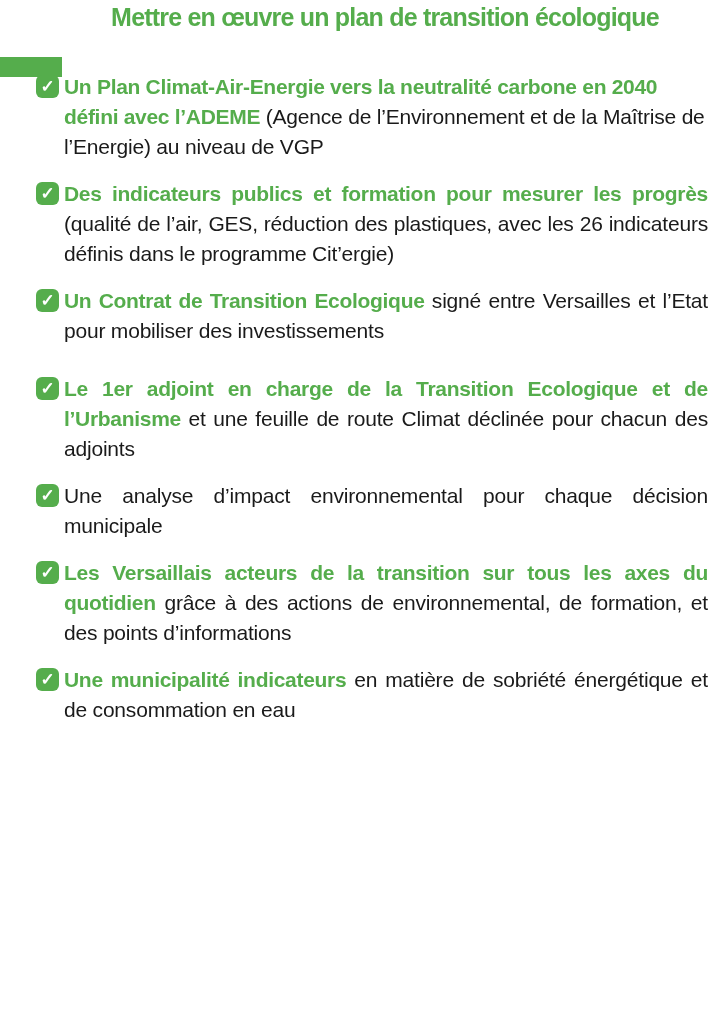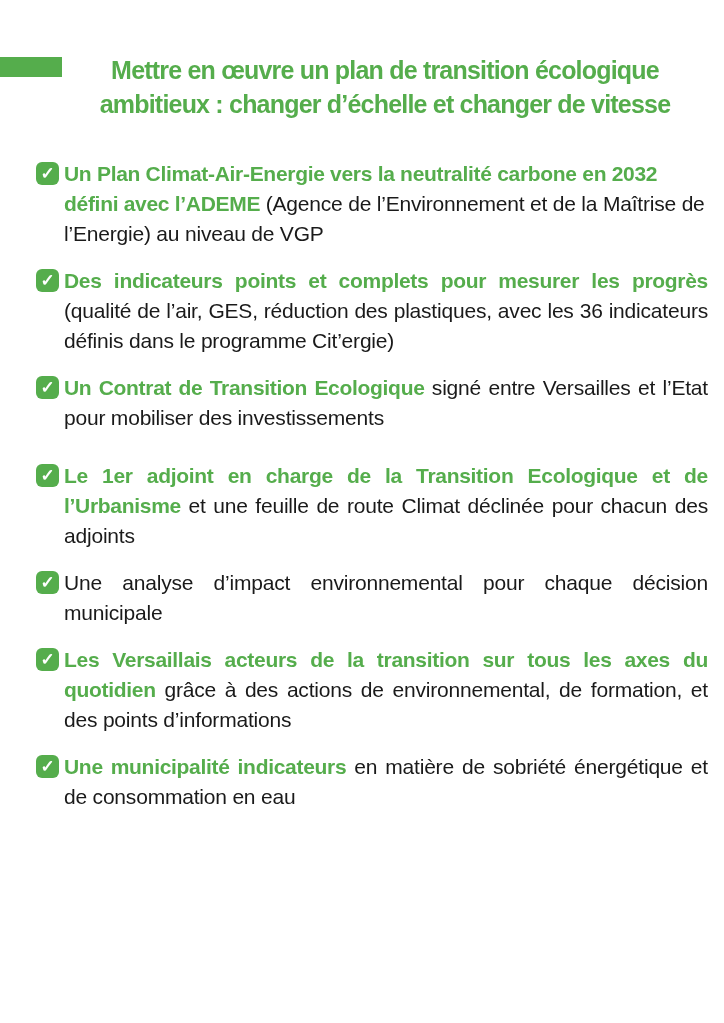--- a/index.html
+++ b/index.html
@@ -14,21 +14,20 @@
     font-family:"Liberation Sans", sans-serif;
     color:var(--ink);
     overflow:hidden;
     position:relative;
   }
   .page{
     width:724px;height:1023px;position:relative;background:var(--bg);
   }
   .header{
     position:relative;
-    padding-top:53px;
   }
   .accent-bar{
     position:absolute;
     left:0;top:57px;
     width:62px;height:20px;
     background:var(--green);
   }
   .title{
     margin-left:62px;
     margin-right:16px;
@@ -80,31 +79,30 @@
 </style>
 </head>
 <body>
 
 <div class="page">
 
   <div class="header">
     <div class="accent-bar"></div>
     <h1 class="title">
       <span class="title-line">Mettre en œuvre un plan de transition écologique</span><br>
-      <span class="title-line">ambitieux : changer d’échelle et changer de vitesse</span>
     </h1>
   </div>
 
   <div class="checklist">
     <div class="item first">
-      <span class="check">✓</span><span class="seg-green">Un Plan Climat-Air-Energie vers la neutralité carbone en 2032 défini avec l’ADEME </span><span class="seg-dark">(Agence de l’Environnement et de la Maîtrise de l’Energie) au niveau de VGP</span>
+      <span class="check">✓</span><span class="seg-green">Un Plan Climat-Air-Energie vers la neutralité carbone en 2040 défini avec l’ADEME </span><span class="seg-dark">(Agence de l’Environnement et de la Maîtrise de l’Energie) au niveau de VGP</span>
     </div>
 
     <div class="item">
-      <span class="check">✓</span><span class="seg-green">Des indicateurs points et complets pour mesurer les progrès </span><span class="seg-dark">(qualité de l’air, GES, réduction des plastiques, avec les 36 indicateurs définis dans le programme Cit’ergie)</span>
+      <span class="check">✓</span><span class="seg-green">Des indicateurs publics et formation pour mesurer les progrès </span><span class="seg-dark">(qualité de l’air, GES, réduction des plastiques, avec les 26 indicateurs définis dans le programme Cit’ergie)</span>
     </div>
 
     <div class="item">
       <span class="check">✓</span><span class="seg-green">Un Contrat de Transition Ecologique </span><span class="seg-dark">signé entre Versailles et l’Etat pour mobiliser des investissements</span>
     </div>
 
     <div class="item gap-before">
       <span class="check">✓</span><span class="seg-green">Le 1er adjoint en charge de la Transition Ecologique et de l’Urbanisme </span><span class="seg-dark">et une feuille de route Climat déclinée pour chacun des adjoints</span>
     </div>
 

